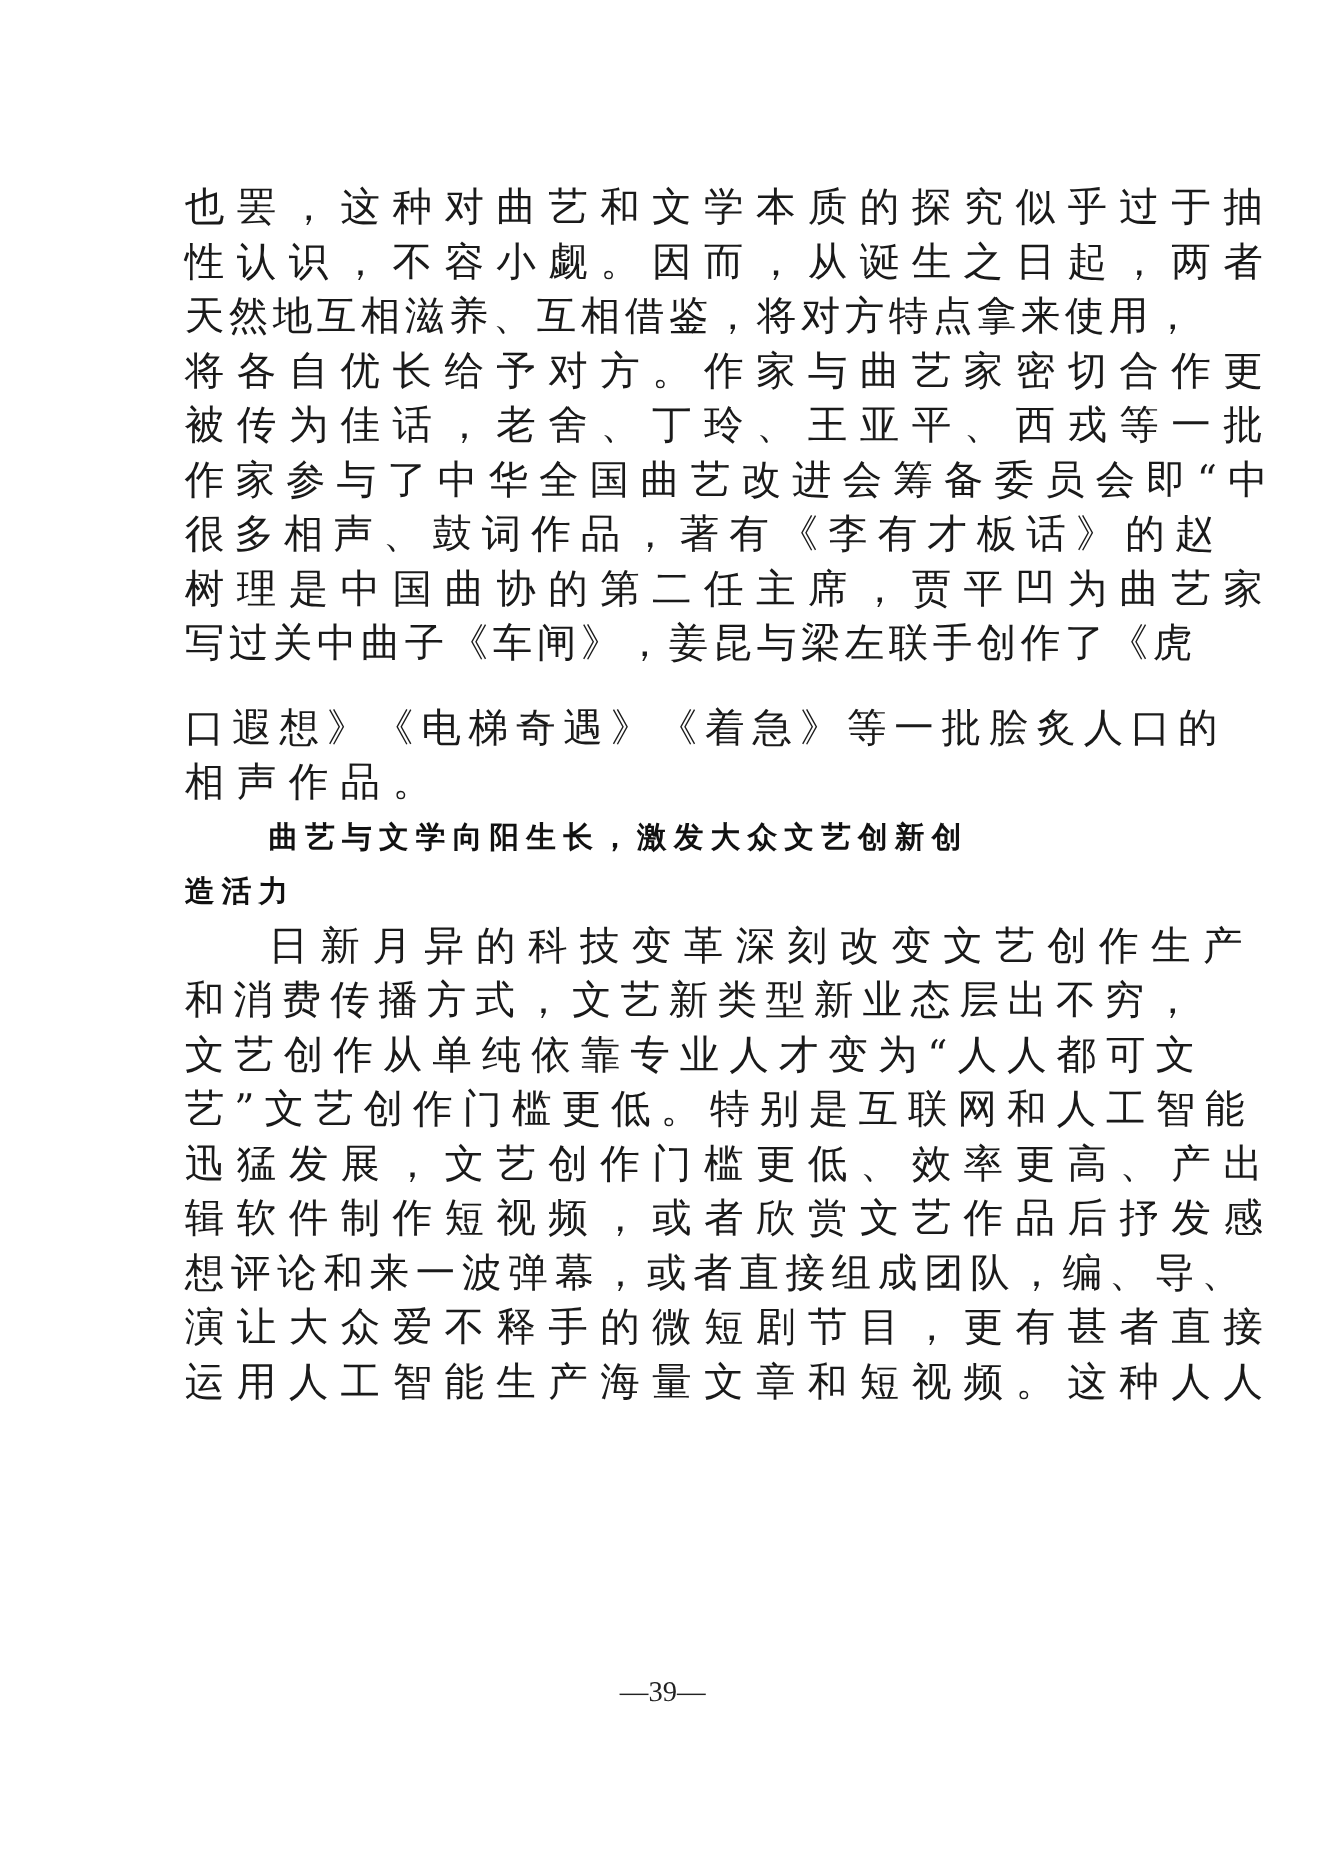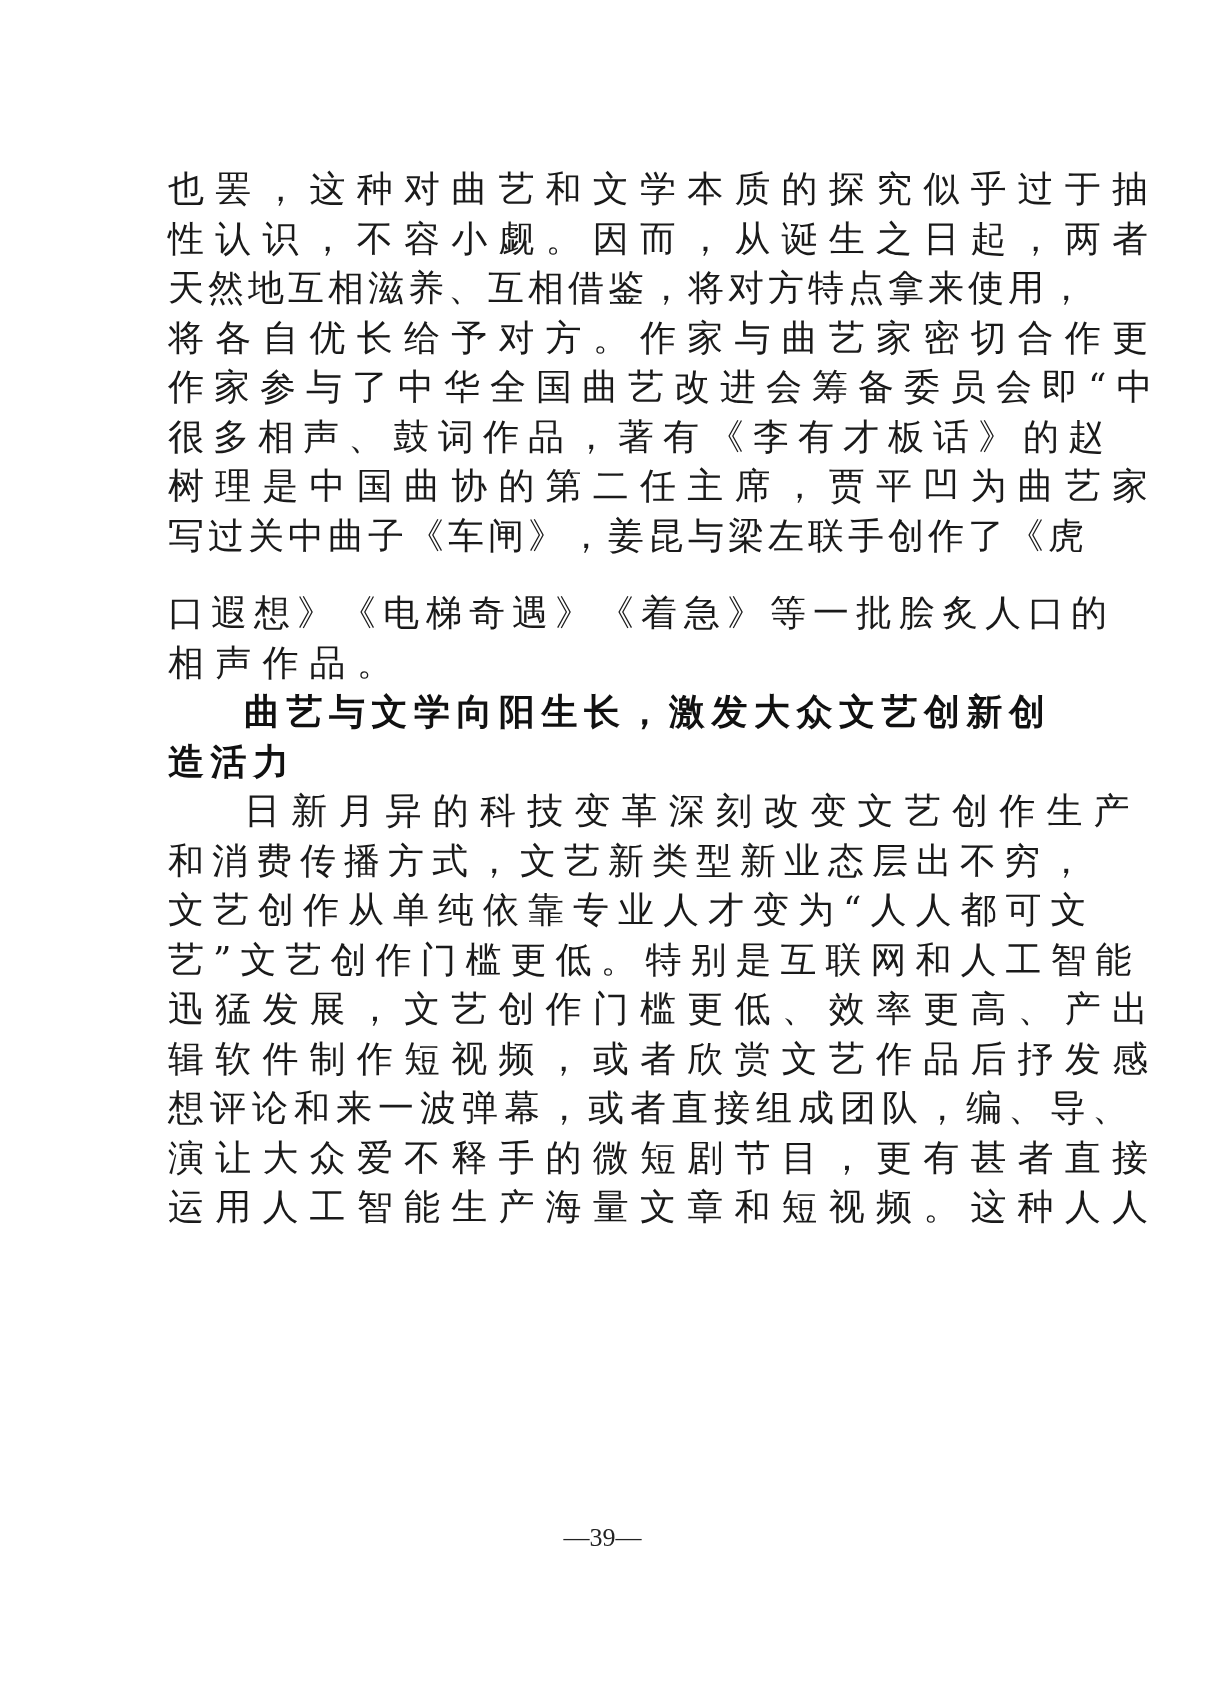--- a/index.html
+++ b/index.html
@@ -20,21 +20,21 @@
       color: #1a1a1a;
       white-space: nowrap;
       letter-spacing: 11.2px;
     }
     .line.indent { padding-left: 76px; }
     .line.heading {
       font-family: "DejaVu Sans", "Liberation Sans", sans-serif;
       font-weight: bold;
       color: #111111;
       letter-spacing: 6.5px;
-      font-size: 36px;
+      font-size: 27px;
     }
     .page-number {
       position: absolute;
       left: 0;
       width: 1205px;
       top: 1523px;
       text-align: center;
       font-family: "Liberation Serif", "DejaVu Serif", serif;
       font-size: 26px;
       color: #222222;
@@ -44,20 +44,21 @@
 <body>
 
 <div class="page">
   <div class="text-block">
 
     <div>
       <span class="line">也罢，这种对曲艺和文学本质的探究似乎过于抽</span>
       <span class="line">性认识，不容小觑。因而，从诞生之日起，两者</span>
       <span class="line" style="letter-spacing:4px;">天然地互相滋养、互相借鉴，将对方特点拿来使用，</span>
       <span class="line">将各自优长给予对方。作家与曲艺家密切合作更</span>
+      <span class="line">被传为佳话，老舍、丁玲、王亚平、西戎等一批</span>
       <span class="line" style="letter-spacing:10px;">作家参与了中华全国曲艺改进会筹备委员会即“中</span>
       <span class="line" style="letter-spacing:9px;">很多相声、鼓词作品，著有《李有才板话》的赵</span>
       <span class="line">树理是中国曲协的第二任主席，贾平凹为曲艺家</span>
       <span class="line" style="letter-spacing:4px;">写过关中曲子《车闸》，姜昆与梁左联手创作了《虎</span>
       <span class="line" style="letter-spacing:7px;margin-top:28px;">口遐想》《电梯奇遇》《着急》等一批脍炙人口的</span>
       <span class="line">相声作品。</span>
     </div>
 
     <div>
       <span class="line heading indent">曲艺与文学向阳生长，激发大众文艺创新创</span>

